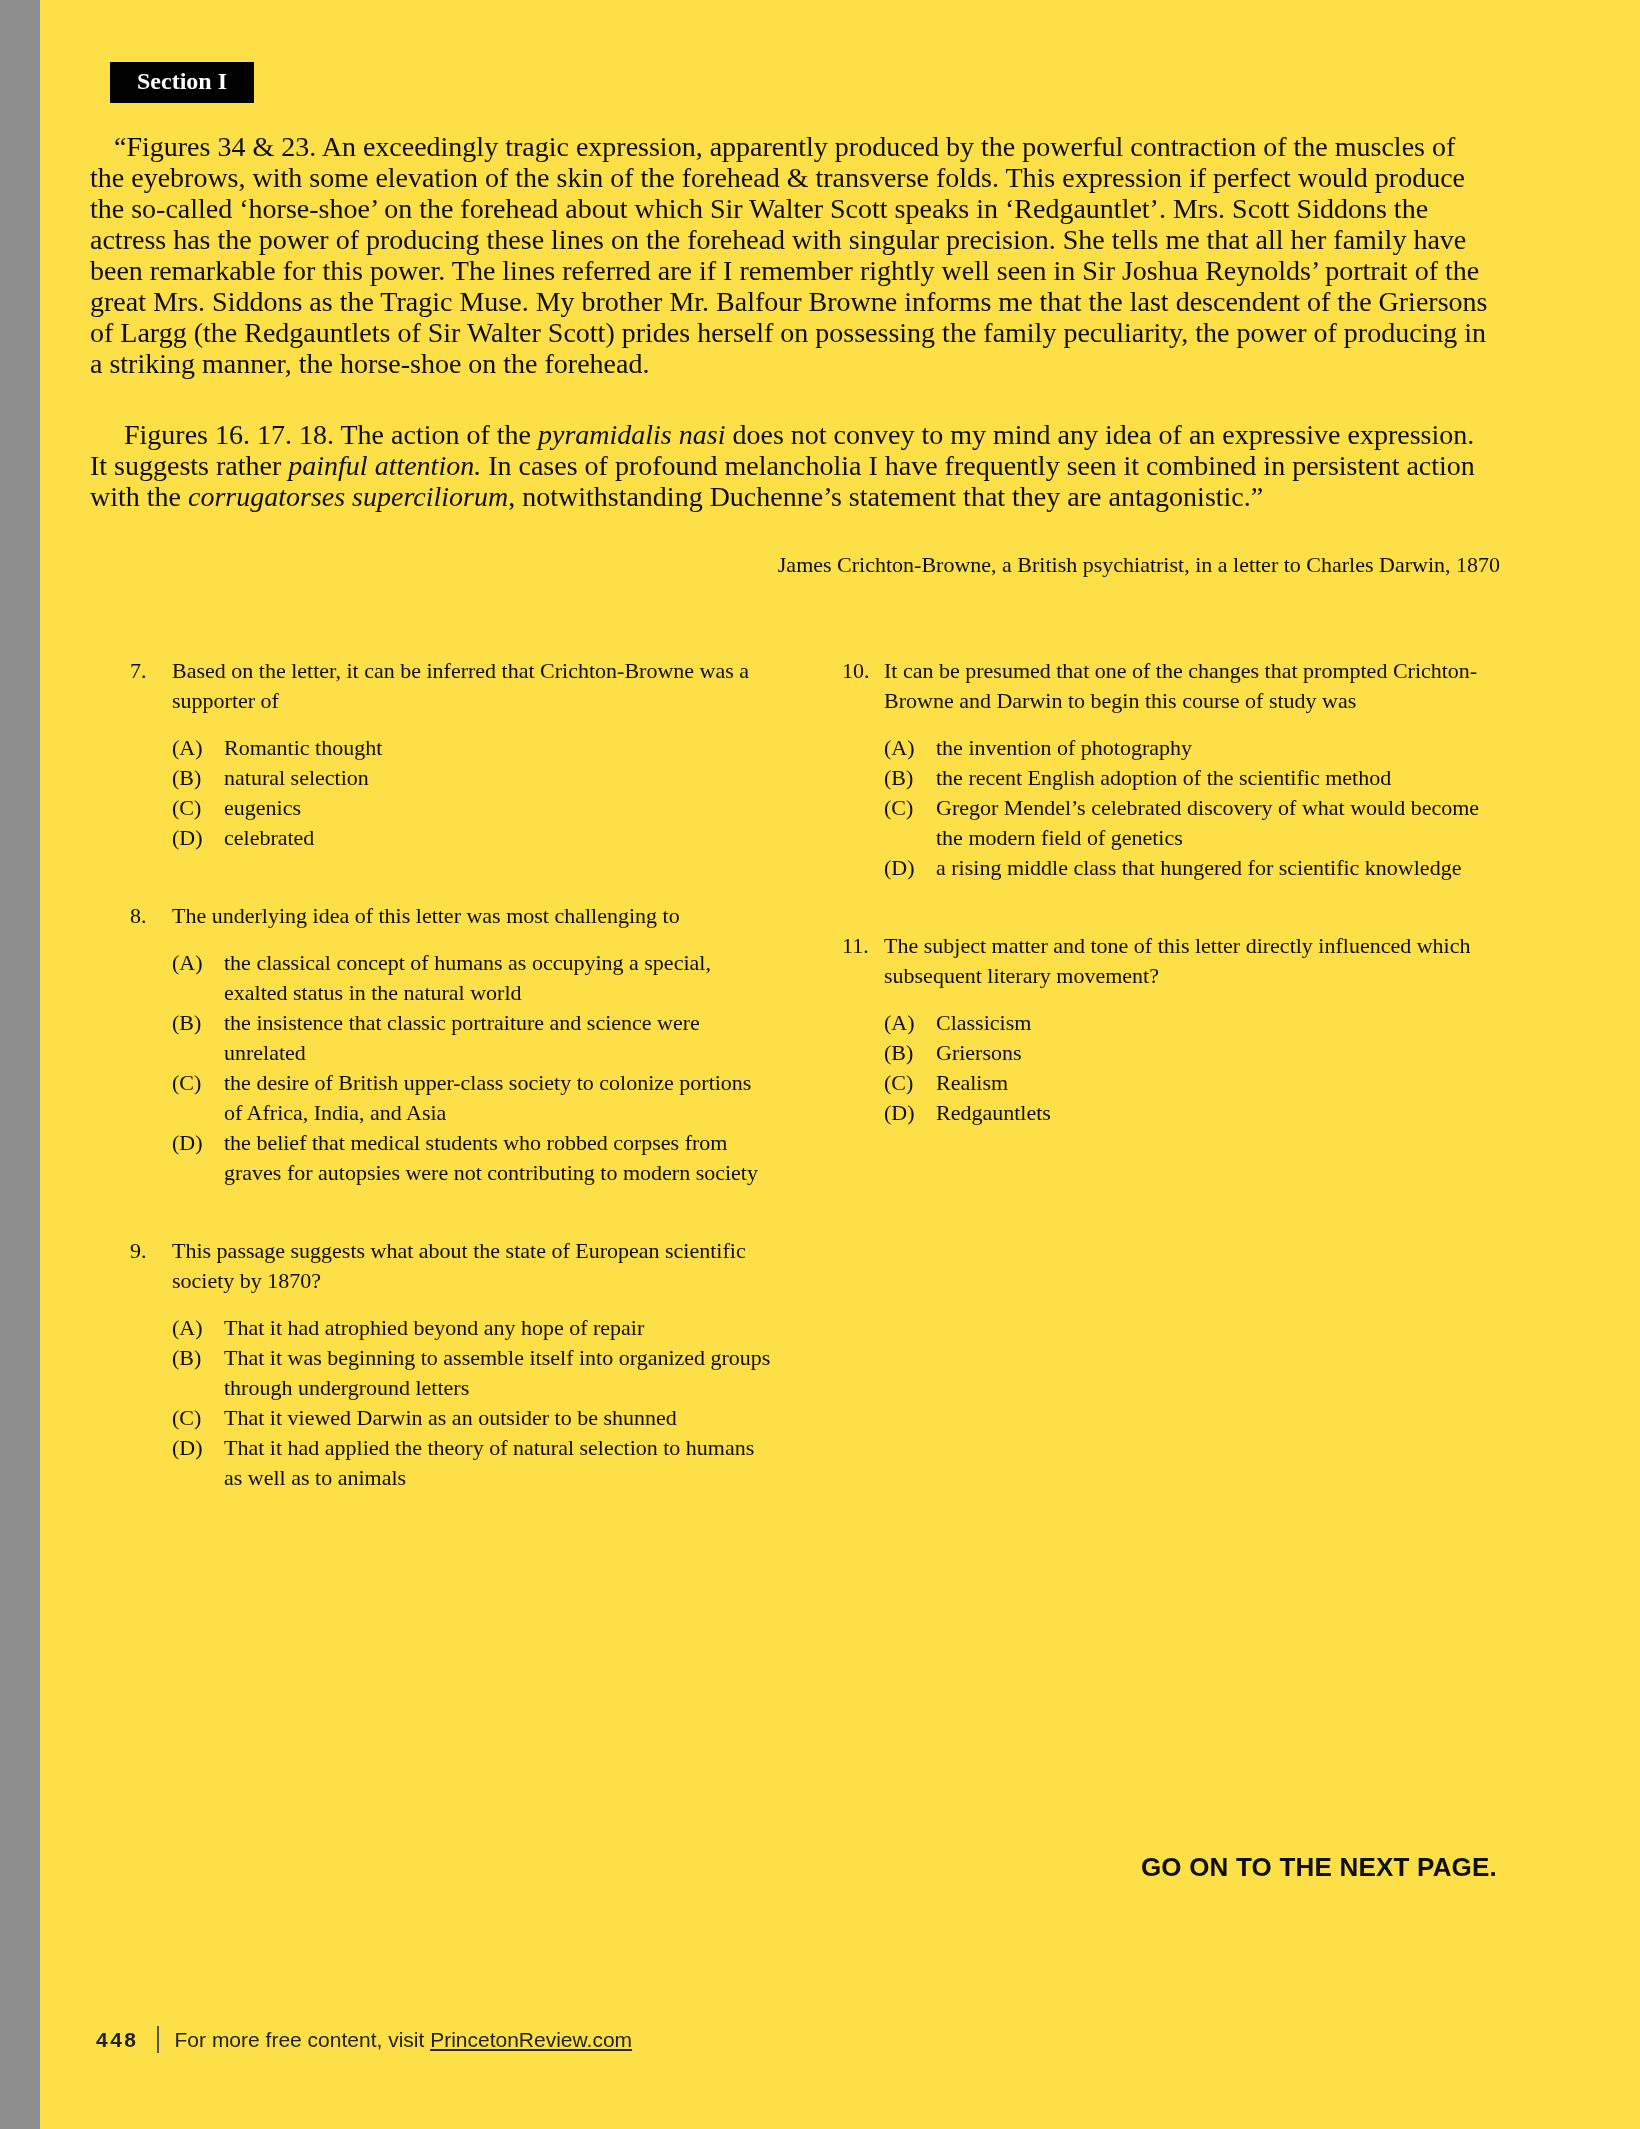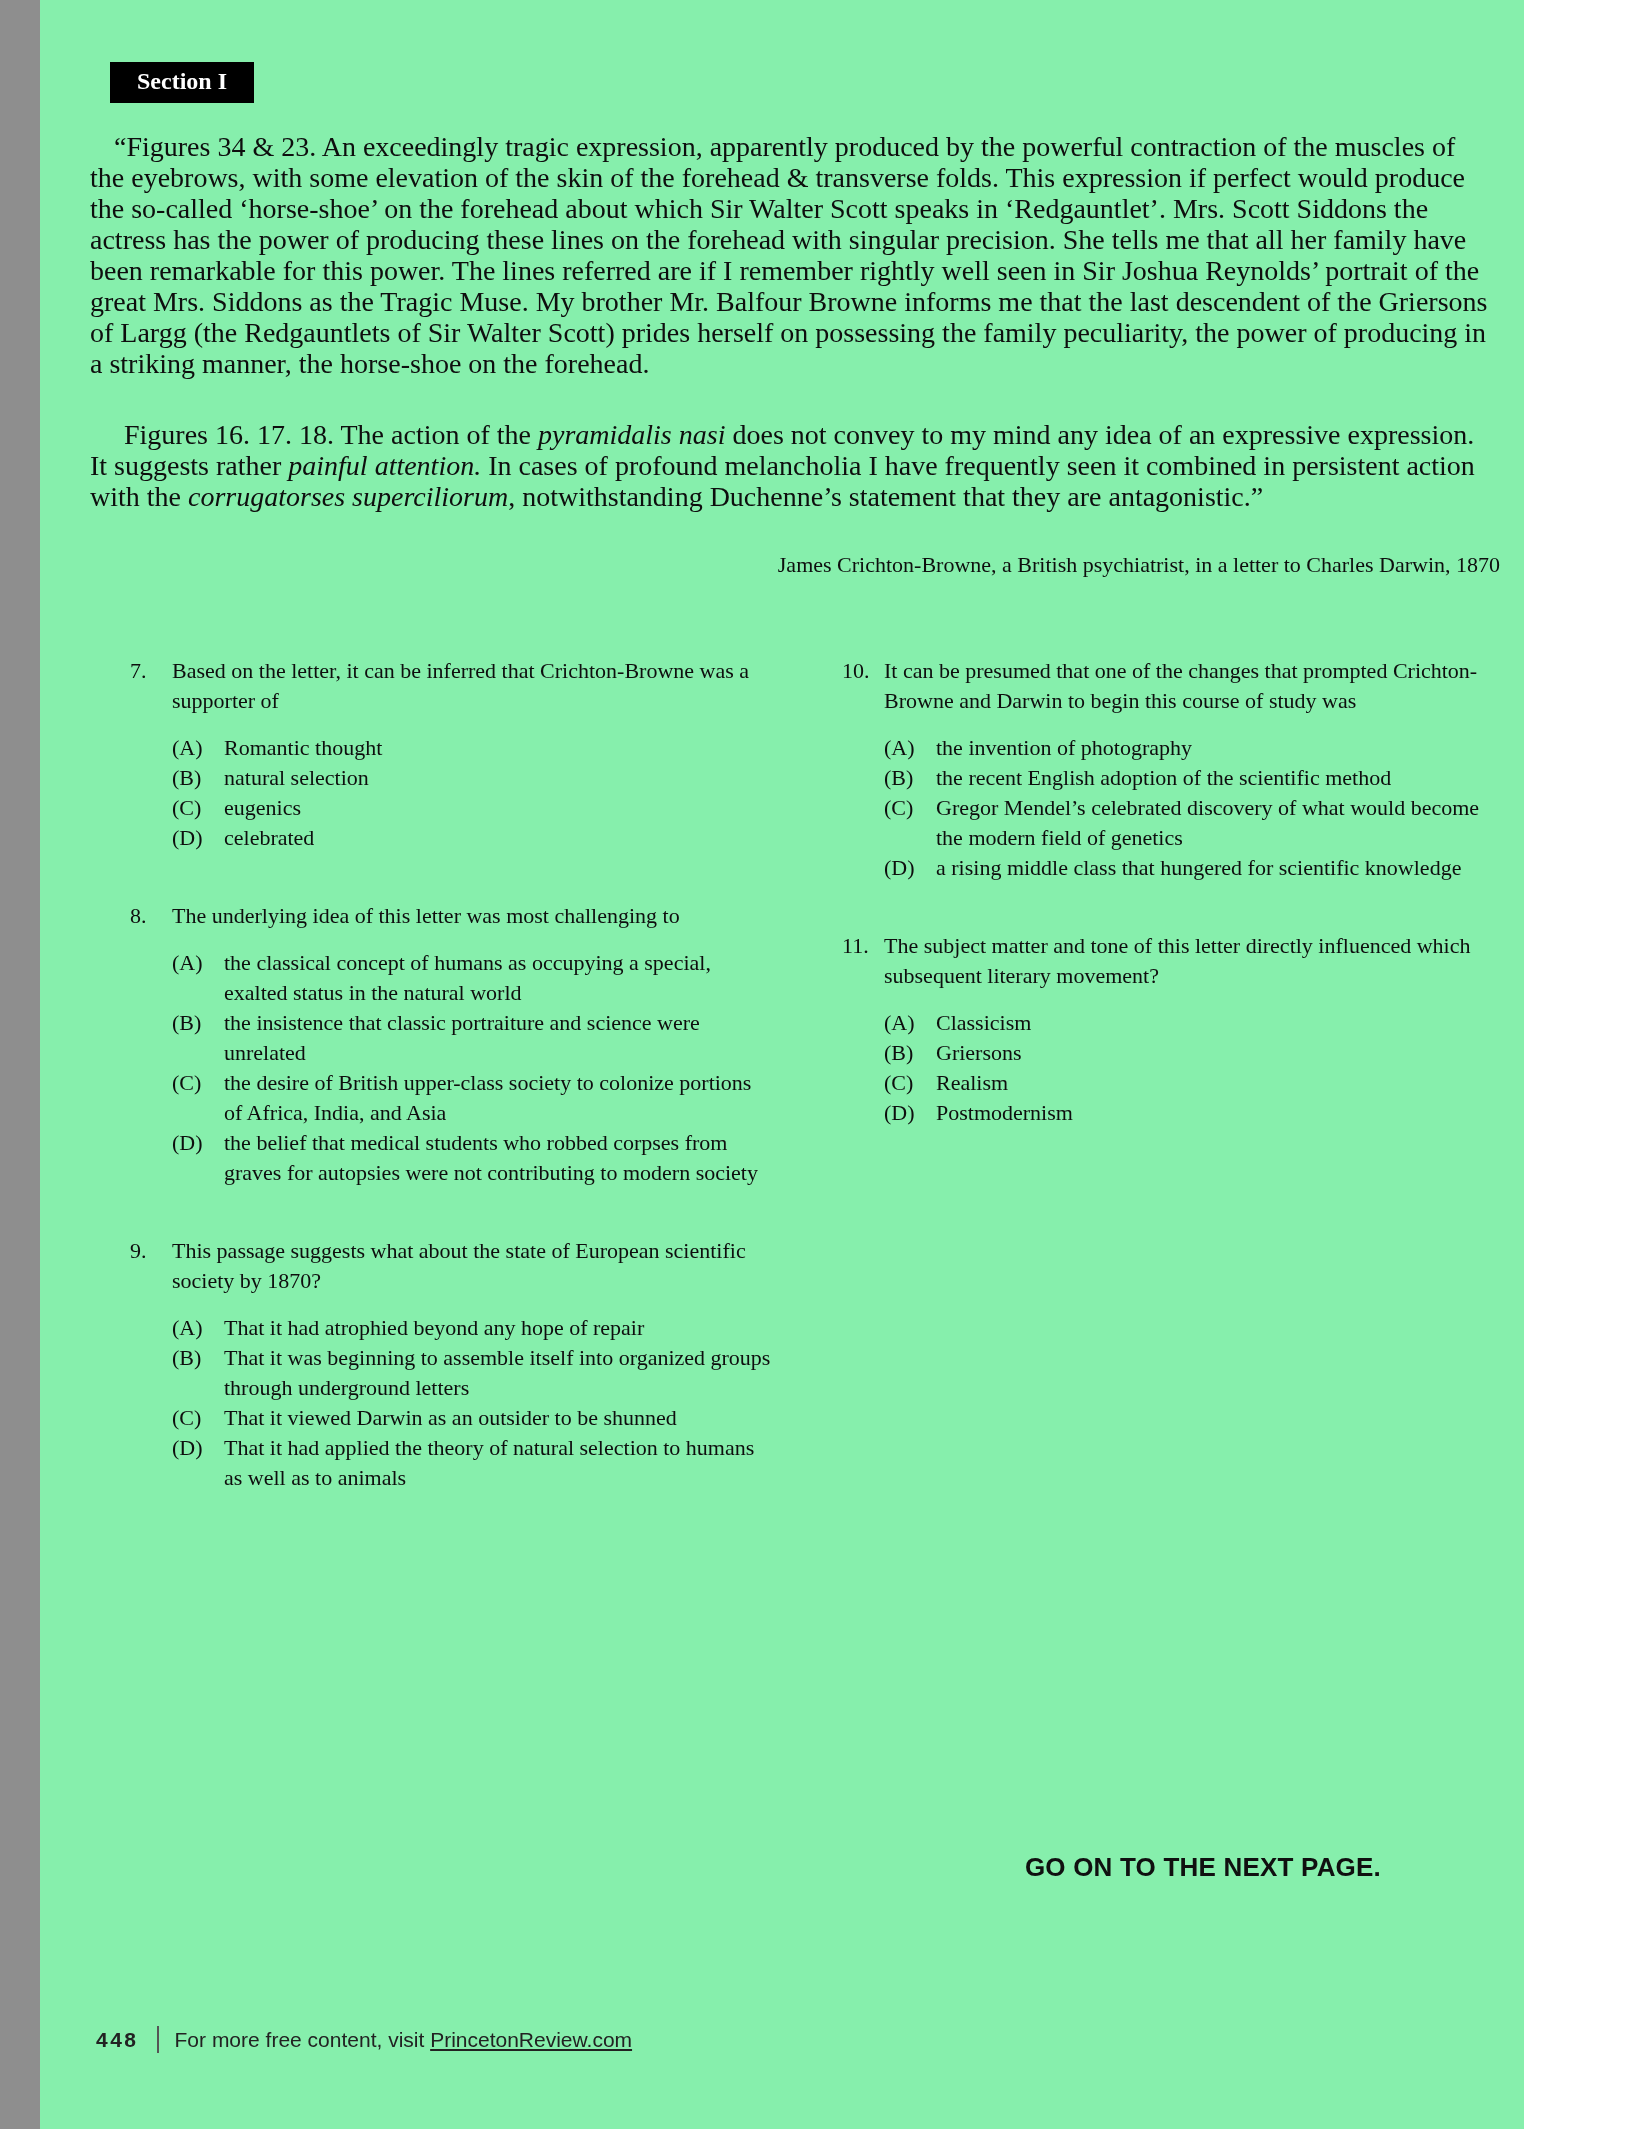--- a/index.html
+++ b/index.html
@@ -1,21 +1,21 @@
 <!DOCTYPE html>
 <html><head>
 <meta charset="utf-8">
 <style>
   * { margin: 0; padding: 0; box-sizing: border-box; }
   html, body { background: #ffffff; }
   .page {
     position: relative;
-    width: 1524px;
+    width: 1640px;
     height: 2129px;
-    background: #86efac;
+    background: #fde047;
     font-family: "Liberation Serif", serif;
     color: #0e0e0e;
     overflow: hidden;
   }
   .left-bar {
     position: absolute;
     left: 0; top: 0;
     width: 40px; height: 2129px;
     background: #8e8e8e;
   }
@@ -248,21 +248,21 @@
             <div class="choice">
               <span class="c-label">(B)</span>
               <span class="c-text">Griersons</span>
             </div>
             <div class="choice">
               <span class="c-label">(C)</span>
               <span class="c-text">Realism</span>
             </div>
             <div class="choice">
               <span class="c-label">(D)</span>
-              <span class="c-text">Postmodernism</span>
+              <span class="c-text">Redgauntlets</span>
             </div>
           </div>
         </div>
 
       </div>
 
     </div>
   </div>
 
   <div class="go-on">GO ON TO THE NEXT PAGE.</div>

